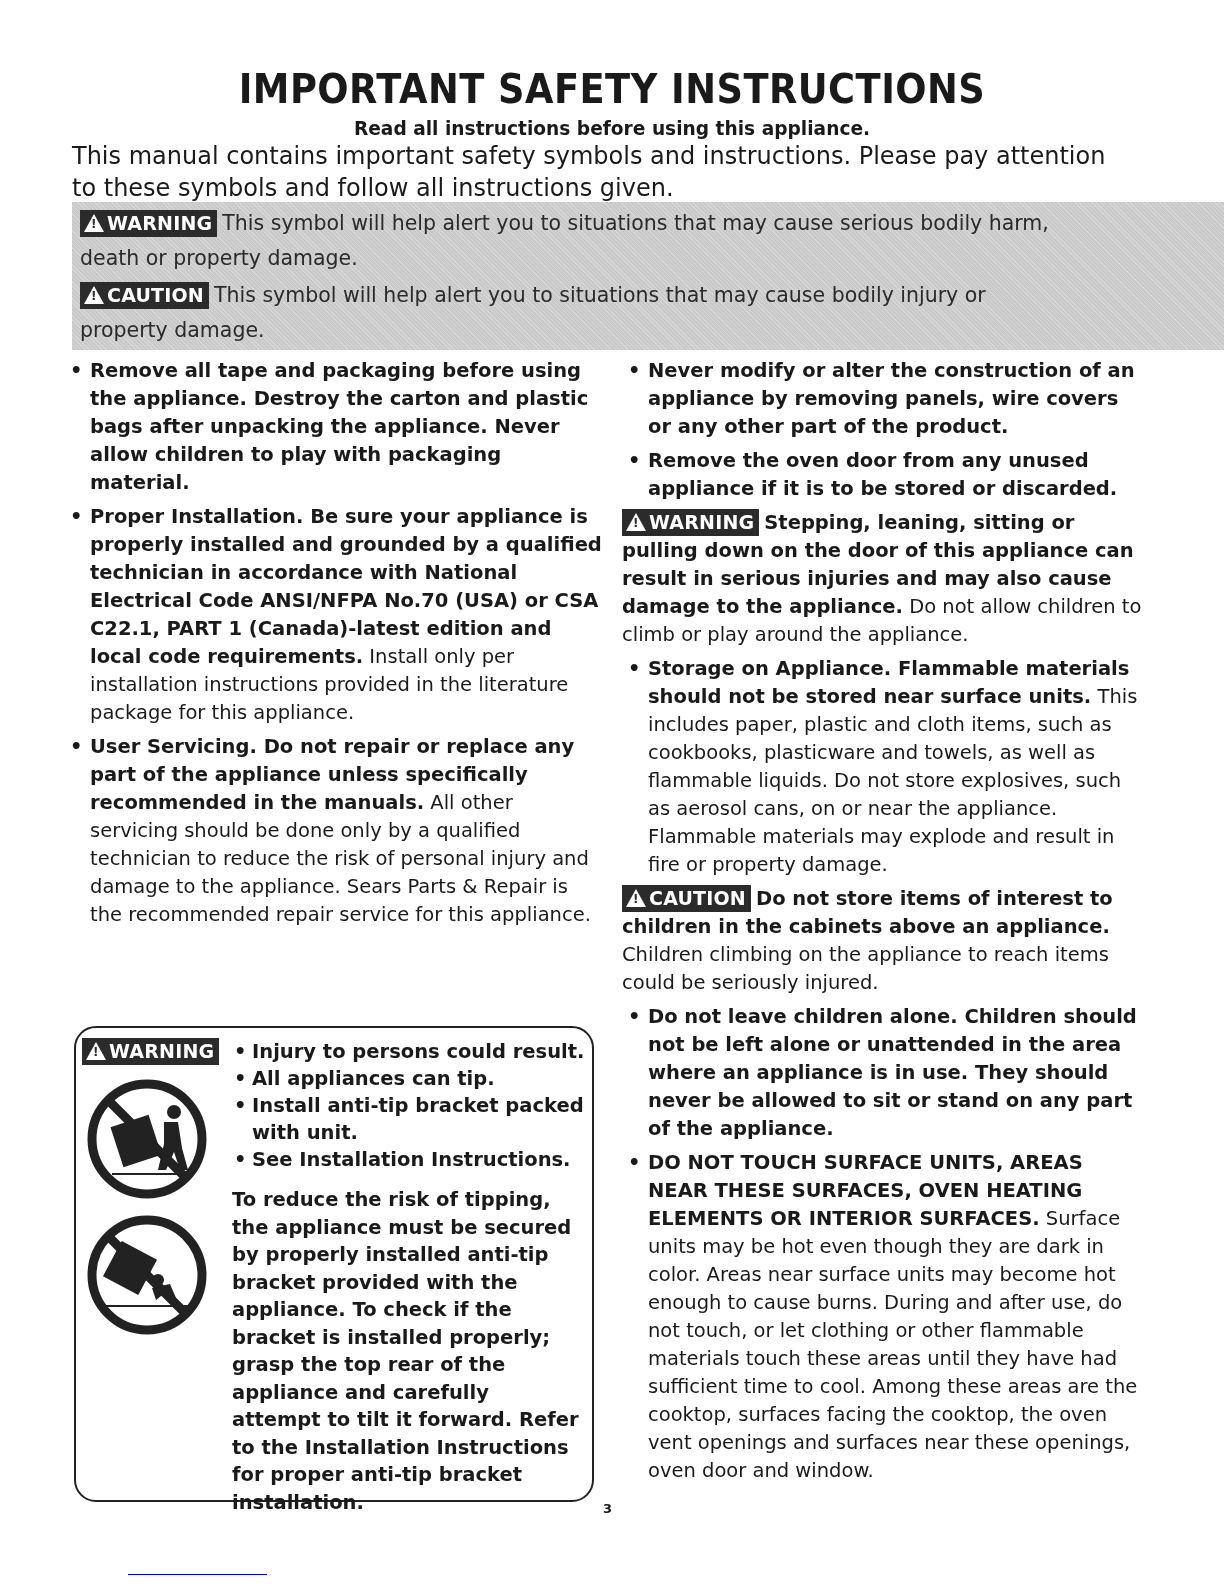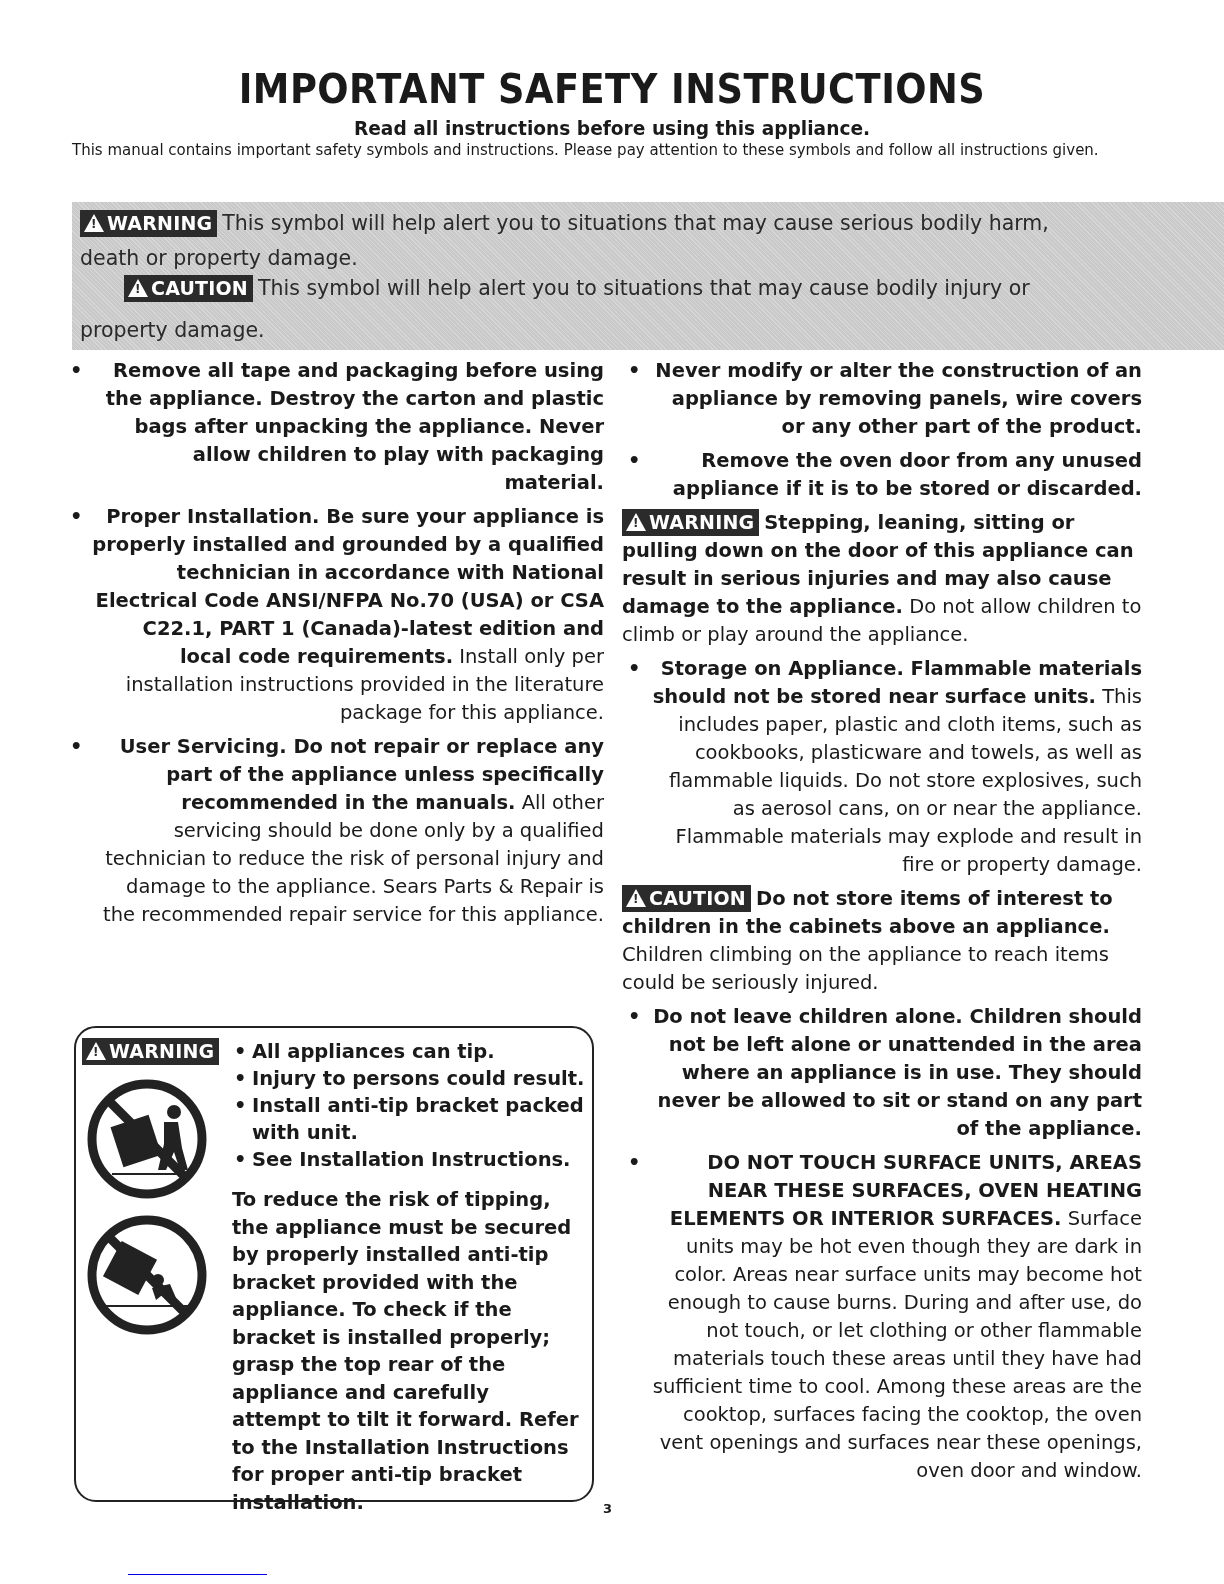--- a/index.html
+++ b/index.html
@@ -3,39 +3,39 @@
 <meta charset="utf-8">
 <style>
   html, body { margin:0; padding:0; background:#ffffff; }
   body { width:1224px; height:1584px; position:relative; overflow:hidden;
          font-family:"DejaVu Sans", sans-serif; color:#1a1a1a; }
   .title { position:absolute; left:0; top:66px; width:1224px; text-align:center;
            font-family:"DejaVu Sans", sans-serif; font-weight:bold; font-size:40px;
            letter-spacing:0.5px; transform:scaleX(0.92); }
   .subtitle { position:absolute; left:0; top:116px; width:1224px; text-align:center;
               font-weight:bold; font-size:20px; transform:scaleX(0.93); }
-  .intro { position:absolute; left:72px; top:134px; width:1060px; font-size:15px;
+  .intro { position:absolute; left:72px; top:140px; width:1060px; font-size:24px;
            line-height:32px; }
   .shaded { position:absolute; left:72px; top:202px; width:1214px; height:148px;
             background:#c9c9c9;
             background-image:repeating-linear-gradient(45deg, rgba(255,255,255,0.25) 0 1px, transparent 1px 3px);
             font-size:20.5px; color:#2a2a2a; }
   .shaded .line { position:absolute; left:8px; white-space:nowrap; }
   .badge { display:inline-block; background:#2b2b2b; color:#fff; font-weight:bold;
            font-size:19px; padding:0 5px 0 4px; line-height:27px; letter-spacing:0.2px;
            vertical-align:baseline; margin-right:5px; }
   .badge .tri { display:inline-block; width:0; height:0; border-left:10px solid transparent;
                 border-right:10px solid transparent; border-bottom:18px solid #fff;
                 position:relative; margin-right:3px; vertical-align:-2px; }
   .badge .tri::after { content:"!"; position:absolute; left:-3px; top:4px; color:#2b2b2b;
                        font-size:12px; font-weight:bold; line-height:12px; }
   .col { position:absolute; font-size:19.5px; line-height:28px; }
   .col.left { left:64px; top:357px; width:540px; }
   .col.right { left:622px; top:357px; width:520px; }
-  .bullet { position:relative; padding-left:26px; margin-bottom:6px;text-align:right; }
+  .bullet { position:relative; padding-left:26px; margin-bottom:6px; }
   .bullet::before { content:"•"; position:absolute; left:6px; top:0; font-weight:bold; }
   .b { font-weight:bold; }
   .para { margin-bottom:6px; }
   .tipbox { position:absolute; left:74px; top:1026px; width:516px; height:472px;
             border:2px solid #222; border-radius:22px; }
   .tipbox .badge { position:absolute; left:6px; top:10px; }
   .tip-icon { position:absolute; }
   .tip-list { position:absolute; left:156px; top:10px; width:360px; font-weight:bold;
               font-size:19.5px; line-height:27px; }
   .tip-list .tb { position:relative; padding-left:20px; }
@@ -51,21 +51,21 @@
 
 <div class="title">IMPORTANT SAFETY INSTRUCTIONS</div>
 <div class="subtitle">Read all instructions before using this appliance.</div>
 <div class="intro">This manual contains important safety symbols and instructions. Please pay attention to these symbols and follow all instructions given.</div>
 
 <div class="shaded">
   <div class="line" style="top:8px;">
     <span class="badge"><span class="tri"></span><span>WARNING</span></span><span>This symbol will help alert you to situations that may cause serious bodily harm,</span>
   </div>
   <div class="line" style="top:44px;text-align:right;">death or property damage.</div>
-  <div class="line" style="top:73px;margin-left:44px;">
+  <div class="line" style="top:80px;">
     <span class="badge"><span class="tri"></span><span>CAUTION</span></span><span>This symbol will help alert you to situations that may cause bodily injury or</span>
   </div>
   <div class="line" style="top:116px;">property damage.</div>
 </div>
 
 <div class="col left">
   <div class="bullet"><span class="b">Remove all tape and packaging before using the appliance. Destroy the carton and plastic bags after unpacking the appliance. Never allow children to play with packaging material.</span><span></span></div>
   <div class="bullet"><span class="b">Proper Installation. Be sure your appliance is properly installed and grounded by a qualified technician in accordance with National Electrical Code ANSI/NFPA No.70 (USA) or CSA C22.1, PART 1 (Canada)-latest edition and local code requirements.</span><span> Install only per installation instructions provided in the literature package for this appliance.</span></div>
   <div class="bullet"><span class="b">User Servicing. Do not repair or replace any part of the appliance unless specifically recommended in the manuals.</span><span> All other servicing should be done only by a qualified technician to reduce the risk of personal injury and damage to the appliance. Sears Parts &amp; Repair is the recommended repair service for this appliance.</span></div>
 </div>
@@ -82,22 +82,22 @@
   </svg>
   <svg class="tip-icon" style="left:10px; top:186px;" width="122" height="122" viewBox="0 0 122 122">
     <circle cx="61" cy="61" r="55" fill="none" stroke="#222" stroke-width="9"></circle>
     <line x1="22" y1="22" x2="100" y2="100" stroke="#222" stroke-width="9"></line>
     <rect x="24" y="34" width="40" height="40" fill="#222" transform="rotate(28 44 54)"></rect>
     <circle cx="72" cy="66" r="6" fill="#222"></circle>
     <path d="M66 74 L84 70 L90 84 L84 86 L80 78 L70 86 Z" fill="#222"></path>
     <line x1="18" y1="92" x2="104" y2="92" stroke="#222" stroke-width="2"></line>
   </svg>
   <div class="tip-list">
+    <div class="tb">Injury to persons could result.</div>
     <div class="tb">All appliances can tip.</div>
-    <div class="tb">Injury to persons could result.</div>
     <div class="tb">Install anti-tip bracket packed with unit.</div>
     <div class="tb">See Installation Instructions.</div>
   </div>
   <div class="tip-para">To reduce the risk of tipping, the appliance must be secured by properly installed anti-tip bracket provided with the appliance. To check if the bracket is installed properly; grasp the top rear of the appliance and carefully attempt to tilt it forward. Refer to the Installation Instructions for proper anti-tip bracket installation.</div>
 </div>
 
 <div class="col right">
   <div class="bullet"><span class="b">Never modify or alter the construction of an appliance by removing panels, wire covers or any other part of the product.</span></div>
   <div class="bullet"><span class="b">Remove the oven door from any unused appliance if it is to be stored or discarded.</span></div>
   <div class="para"><span class="badge"><span class="tri"></span><span>WARNING</span></span><span class="b">Stepping, leaning, sitting or pulling down on the door of this appliance can result in serious injuries and may also cause damage to the appliance.</span><span> Do not allow children to climb or play around the appliance.</span></div>

